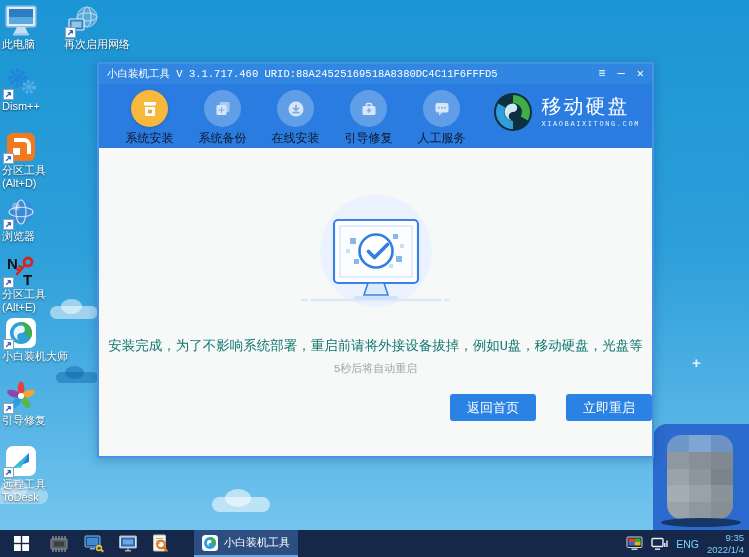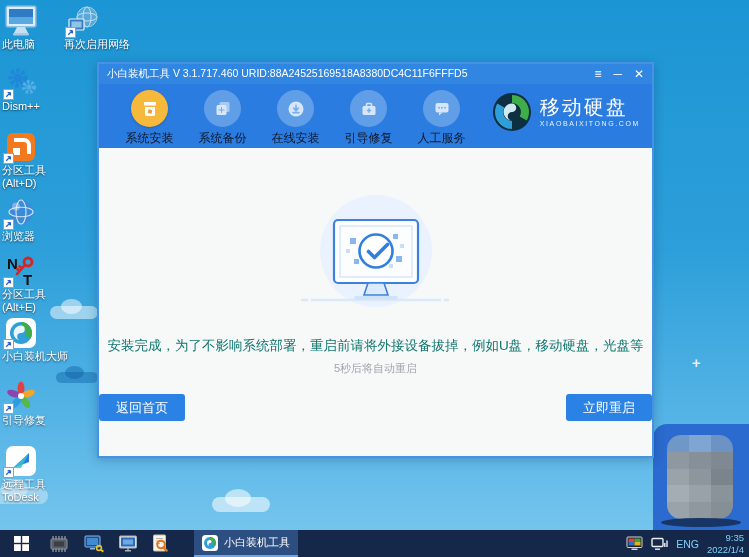--- a/index.html
+++ b/index.html
@@ -10,40 +10,40 @@
   .cloud{position:absolute;border-radius:20px;}
   .cloud::before{content:"";position:absolute;left:22%;top:-55%;width:45%;height:120%;background:inherit;border-radius:50%;}
   .sparkle{position:absolute;color:#fff;font-size:15px;font-weight:bold;opacity:.85;}
   
   .dicon{position:absolute;width:64px;display:flex;flex-direction:column;align-items:flex-start;cursor:default;}
   .dicon-art{position:relative;width:38px;height:34px;display:flex;align-items:center;justify-content:center;}
   .dicon-label{font-size:11px;color:#fff;text-shadow:0 1px 2px rgba(0,0,0,.65);line-height:1.18;white-space:nowrap;text-align:center;}
   .sc-badge{position:absolute;left:1px;bottom:0;width:11px;height:11px;background:#fff;border:1px solid #8aa4bc;box-sizing:border-box;display:flex;align-items:center;justify-content:center;}
   
   .window{position:absolute;left:97px;top:62px;width:557px;height:396px;box-sizing:border-box;
-    border:2px solid #4792e6;background:#f7f8f8;box-shadow:0 2px 10px rgba(0,30,70,.25);display:flex;flex-direction:column;}
+    border:2px solid #4792e6;background:#f7f8f8;box-shadow:0 2px 10px rgba(0,30,70,.25);display:flex;flex-direction:column;font-family:Liberation Mono, monospace;}
   .titlebar{height:20px;background:#3186e2;display:flex;align-items:center;color:#fff;font-size:10.5px;padding:0 8px;flex:0 0 auto;}
   .titlebar-title{flex:1;white-space:nowrap;overflow:hidden;}
   .win-controls{display:flex;gap:12px;align-items:center;}
   .win-btn{color:#fff;font-size:12px;line-height:1;cursor:pointer;}
   .header{position:relative;height:58px;background:#2b7ce0;display:flex;align-items:flex-start;padding:6px 0 0 14px;flex:0 0 auto;}
   .nav-item{width:73px;display:flex;flex-direction:column;align-items:center;cursor:pointer;}
   .nav-circle{width:37px;height:37px;border-radius:50%;display:flex;align-items:center;justify-content:center;background:rgba(255,255,255,.26);}
   .nav-circle.active{background:#f6b93c;box-shadow:0 1px 3px rgba(0,0,0,.2);}
   .nav-item .glyph{opacity:.75;}
   .nav-item .glyph.active{opacity:1;}
   .nav-label{margin-top:3px;font-size:12px;color:#0f172a;}
   .brand{position:absolute;right:12px;top:8px;display:flex;align-items:center;gap:8px;}
   .brand-name{color:#fff;font-size:20px;letter-spacing:2px;line-height:1.05;}
   .brand-site{color:#e6f2fd;font-size:7px;letter-spacing:1.6px;margin-top:2px;}
   .content{flex:1;position:relative;text-align:center;}
   .illus{display:block;margin:45px auto 0;}
   .msg{margin-top:28px;color:#0f766e;font-size:13.5px;}
   .countdown{margin-top:6px;color:#a0a6ad;font-size:11px;}
-  .btn-row{margin-top:18px;display:flex;justify-content:space-between;gap:30px;}
+  .btn-row{margin-top:18px;display:flex;justify-content:flex-end;gap:30px;}
   .btn{width:86px;height:27px;background:#2a82e4;color:#fff;border:none;border-radius:3px;font-size:13px;font-family:inherit;cursor:pointer;}
   
   .mosaic-panel{position:absolute;right:0;top:424px;width:96px;height:106px;background:#2b6ace;border-radius:14px 0 0 0;}
   .mosaic{position:absolute;left:14px;top:11px;width:66px;height:84px;border-radius:14px;overflow:hidden;
     display:grid;grid-template-columns:repeat(3,1fr);grid-template-rows:repeat(5,1fr);}
   .mosaic div{width:100%;height:100%;}
   .mosaic-shadow{position:absolute;left:8px;bottom:3px;width:80px;height:9px;background:#173565;border-radius:50%;}
   
   .taskbar{position:absolute;left:0;right:0;bottom:0;height:27px;background:#16284a;display:flex;align-items:stretch;z-index:20;}
   .tb-start{width:42px;display:flex;align-items:center;justify-content:center;cursor:pointer;}

